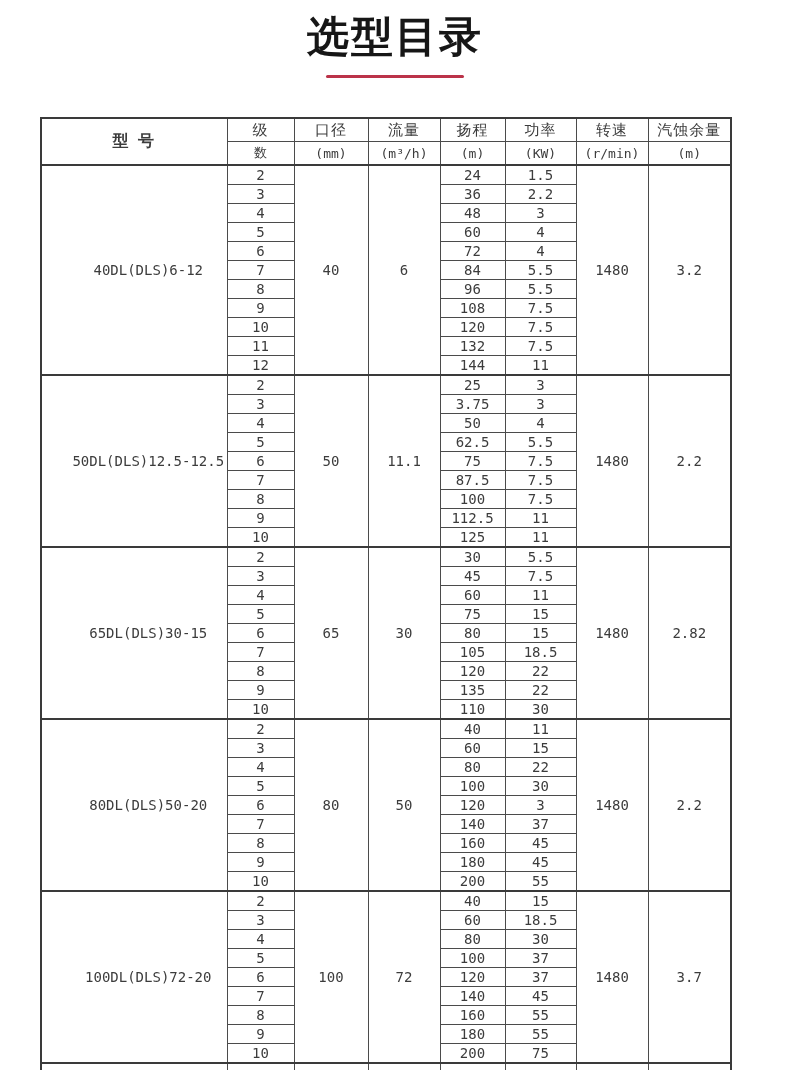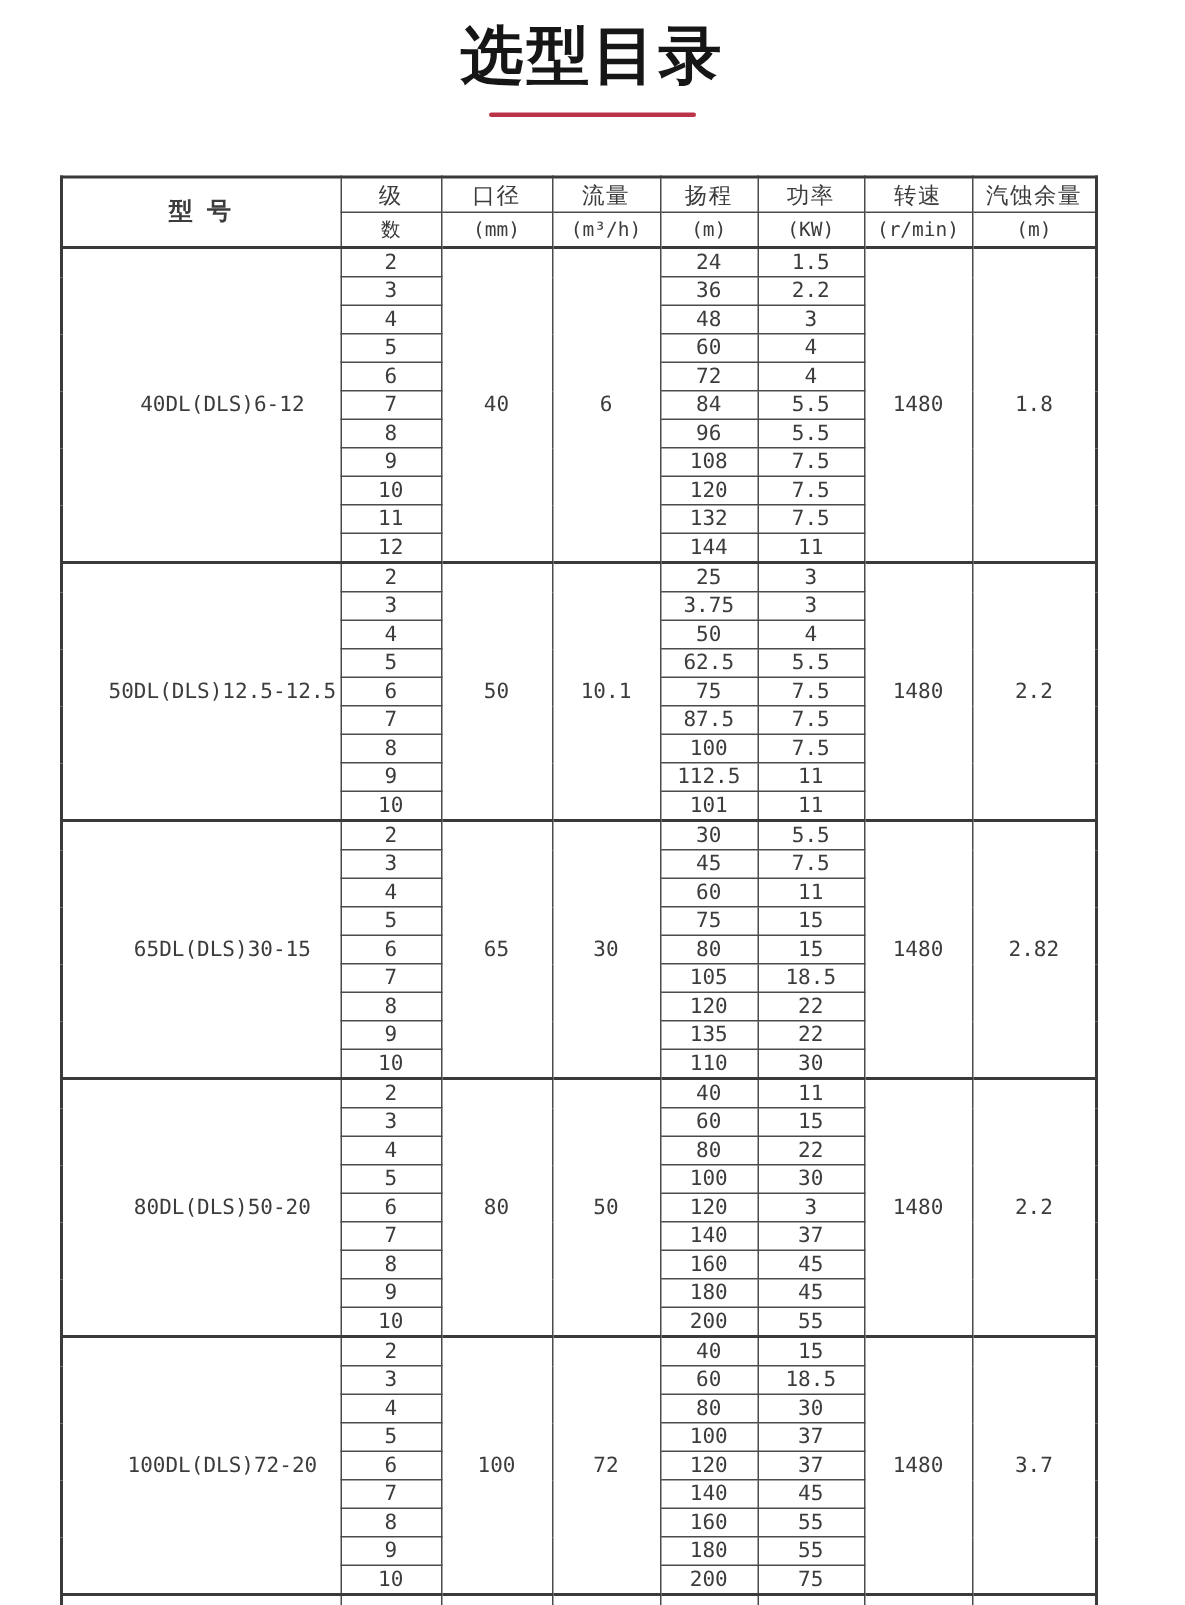--- a/index.html
+++ b/index.html
@@ -88,21 +88,21 @@
     </thead>
     <tbody>
         <tr class="block-start">
           <td class="model-cell" rowspan="11">40DL(DLS)6-12</td>
           <td>2</td>
           <td rowspan="11">40</td>
           <td rowspan="11">6</td>
           <td>24</td>
           <td>1.5</td>
           <td rowspan="11">1480</td>
-          <td rowspan="11">1.8</td>
+          <td rowspan="11">3.2</td>
         </tr>
         <tr>
           <td>3</td>
           <td>36</td>
           <td>2.2</td>
         </tr>
         <tr>
           <td>4</td>
           <td>48</td>
           <td>3</td>
@@ -144,21 +144,21 @@
         </tr>
         <tr>
           <td>12</td>
           <td>144</td>
           <td>11</td>
         </tr>
         <tr class="block-start">
           <td class="model-cell" rowspan="9">50DL(DLS)12.5-12.5</td>
           <td>2</td>
           <td rowspan="9">50</td>
-          <td rowspan="9">10.1</td>
+          <td rowspan="9">11.1</td>
           <td>25</td>
           <td>3</td>
           <td rowspan="9">1480</td>
           <td rowspan="9">2.2</td>
         </tr>
         <tr>
           <td>3</td>
           <td>3.75</td>
           <td>3</td>
         </tr>
@@ -187,21 +187,21 @@
           <td>100</td>
           <td>7.5</td>
         </tr>
         <tr>
           <td>9</td>
           <td>112.5</td>
           <td>11</td>
         </tr>
         <tr>
           <td>10</td>
-          <td>101</td>
+          <td>125</td>
           <td>11</td>
         </tr>
         <tr class="block-start">
           <td class="model-cell" rowspan="9">65DL(DLS)30-15</td>
           <td>2</td>
           <td rowspan="9">65</td>
           <td rowspan="9">30</td>
           <td>30</td>
           <td>5.5</td>
           <td rowspan="9">1480</td>

